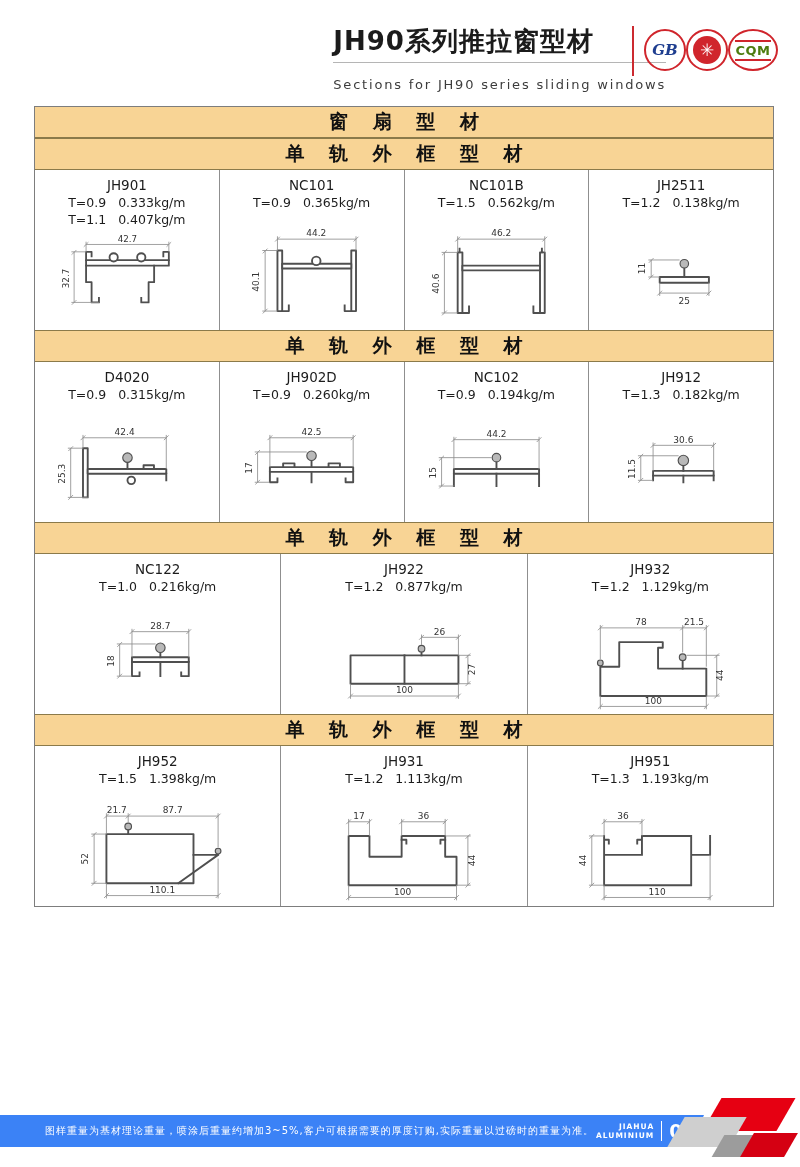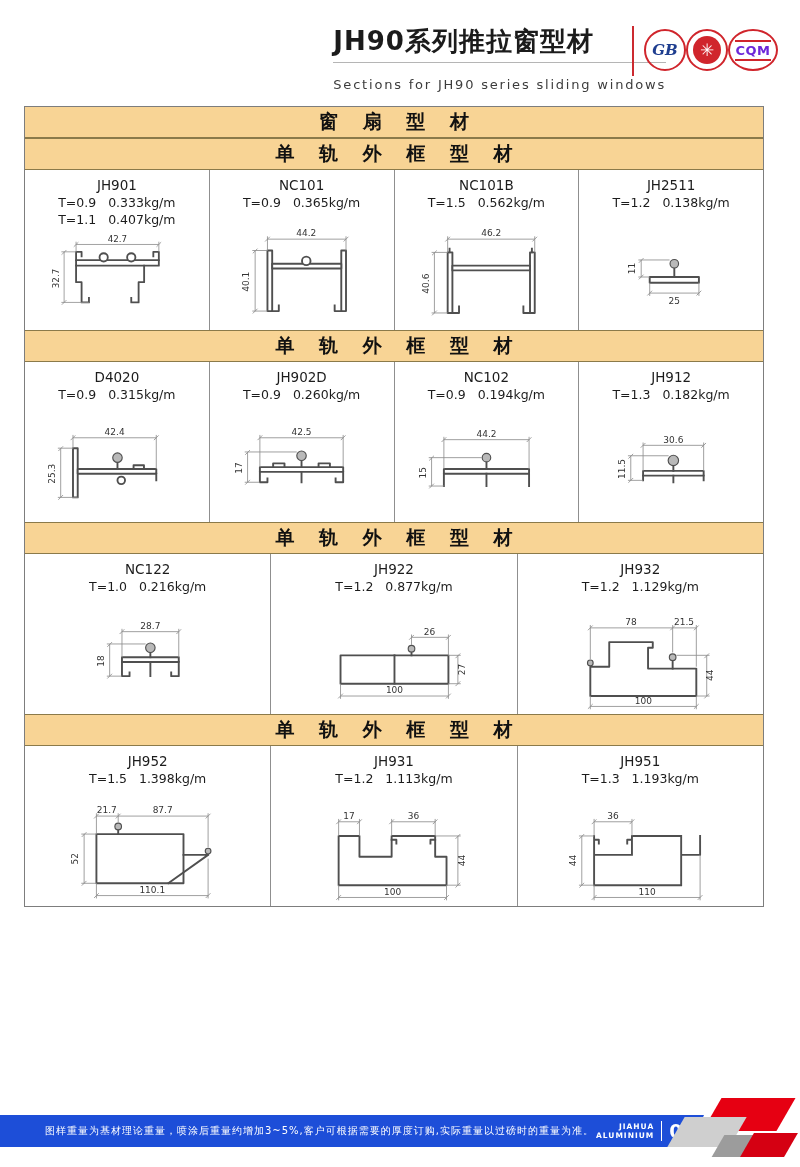--- a/index.html
+++ b/index.html
@@ -15,25 +15,25 @@
   .subtitle{font-size:13px;color:#3c3c3c;letter-spacing:1.8px;margin-top:14px;}
   .hdr-divider{position:absolute;left:632px;top:4px;width:2px;height:50px;background:#cc2a30;}
   .logos{position:absolute;left:644px;top:7px;display:flex;gap:0;align-items:center;}
   .logo{box-sizing:border-box;border:2.5px solid #d0252c;display:flex;align-items:center;justify-content:center;}
   .logo-gb{width:42px;height:42px;border-radius:50%;}
   .gb-text{font-size:15px;font-weight:bold;font-style:italic;color:#1e3d8f;font-family:"DejaVu Serif","Liberation Serif",serif;}
   .logo-star{width:42px;height:42px;border-radius:50%;}
   .star-inner{width:28px;height:28px;border-radius:50%;background:#d0252c;color:#fff;
               display:flex;align-items:center;justify-content:center;font-size:17px;line-height:1;}
   .logo-cqm{width:50px;height:42px;border-radius:50%;}
-  .cqm-text{font-size:13px;font-weight:bold;color:#6d28d9;letter-spacing:.5px;
+  .cqm-text{font-size:13px;font-weight:bold;color:#4d7c0f;letter-spacing:.5px;
             border-top:2px solid #d0252c;border-bottom:2px solid #d0252c;padding:1px 0;}
 
   
-  .table{position:absolute;left:24px;top:106px;width:740px;border:1.5px solid #7d7d7d;box-sizing:border-box;}
+  .table{position:absolute;left:34px;top:106px;width:740px;border:1.5px solid #7d7d7d;box-sizing:border-box;}
   .band{height:30px;background:#F8D495;border-top:1.5px solid #8B7A4A;border-bottom:1.5px solid #8B7A4A;
         display:flex;align-items:center;justify-content:center;
         font-size:19px;font-weight:bold;color:#111;letter-spacing:9px;text-indent:9px;}
   .table .band:first-child{border-top:none;}
   .row{display:flex;height:160px;}
   .cell{flex:1 1 0;border-right:1px solid #8f8f8f;box-sizing:border-box;
         display:flex;flex-direction:column;align-items:center;padding-top:7px;overflow:hidden;}
   .cell:last-child{border-right:none;}
   .code{font-size:13.5px;color:#1c1c1c;}
   .spec{font-size:12.5px;color:#1c1c1c;white-space:pre;margin-top:2px;}
@@ -42,21 +42,21 @@
 
   
   .p{fill:none;stroke:#4f4f4f;stroke-width:2;stroke-linejoin:round;stroke-linecap:square;}
   .pf{fill:#fff;stroke:#4f4f4f;stroke-width:2;stroke-linejoin:round;}
   .ball{fill:#b9b9b9;stroke:#4f4f4f;stroke-width:1.2;}
   .d{fill:none;stroke:#8f8f8f;stroke-width:0.9;}
   .t{font-size:9.5px;fill:#333;text-anchor:middle;font-family:"DejaVu Sans","Liberation Sans",sans-serif;}
 
   
   .footer{position:absolute;left:0;top:1095px;width:800px;height:72px;}
-  .footer-bar{position:absolute;left:0;top:20px;width:704px;height:32px;background:#1d4ed8;z-index:1;
+  .footer-bar{position:absolute;left:0;top:20px;width:704px;height:32px;background:#3b82f6;z-index:1;
               clip-path:polygon(0 0,100% 0,calc(100% - 14px) 100%,0 100%);}
   .footer-note{position:absolute;left:45px;top:0;height:32px;display:flex;align-items:center;
                color:#fff;font-size:10px;letter-spacing:1px;white-space:nowrap;max-width:545px;overflow:hidden;}
   .brand{position:absolute;left:596px;top:0;height:32px;display:flex;align-items:center;gap:7px;color:#fff;}
   .brand-name{text-align:right;font-size:7.5px;font-weight:bold;letter-spacing:1px;line-height:1.25;}
   .brand-sep{width:1px;height:20px;background:#fff;}
   .brand-page{font-size:19px;font-weight:bold;}
   .shape{position:absolute;transform:skewX(-30deg);}
   .sh-red-big{left:712px;top:3px;width:74px;height:33px;background:#E60012;z-index:2;}
   .sh-gray-light{left:676px;top:22px;width:62px;height:30px;background:#cfcfcf;z-index:3;}

